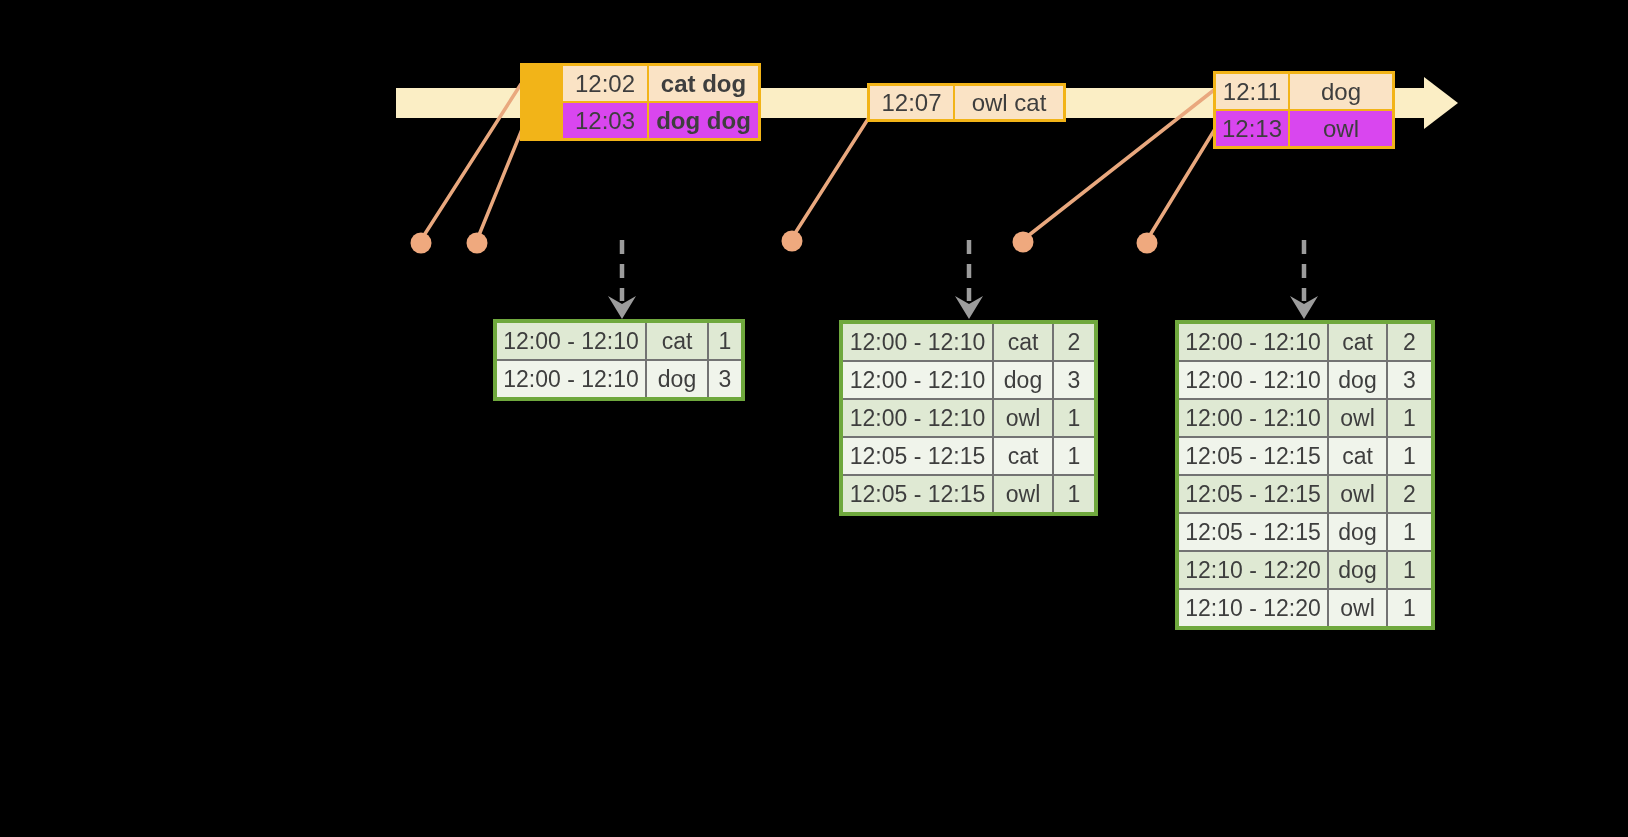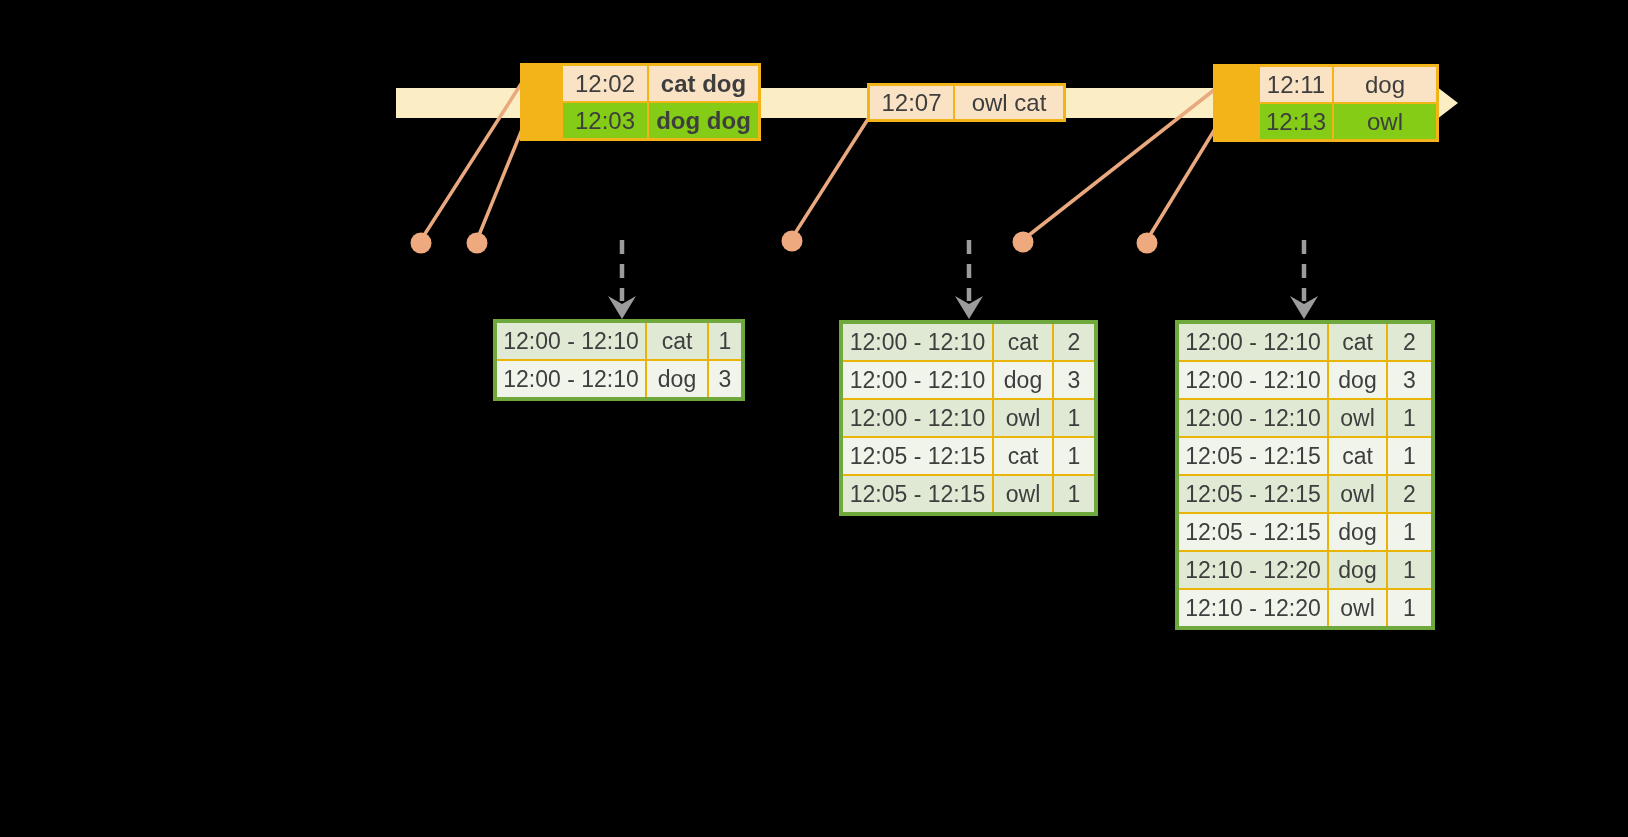--- a/index.html
+++ b/index.html
@@ -17,26 +17,26 @@
   
   #overlay{position:absolute;left:0;top:0;width:1628px;height:837px;pointer-events:none;}
   
   .ftable{position:absolute;display:flex;flex-direction:column;gap:2px;box-sizing:content-box;}
   .trow{display:flex;gap:2px;}
   .tcell{display:flex;align-items:center;justify-content:center;}
   
   .etable{background:#F2B418;border:3px solid #F2B418;}
   .etable .tcell{font-size:24px;}
   .etable .trow.dark  .tcell{background:#FAE3C5;}
-  .etable .trow.light .tcell{background:#84cc16;}
+  .etable .trow.light .tcell{background:#d946ef;}
   .ev1{left:520px;top:63px;padding-left:40px;}  .ev1 .tcell{height:35px;} .ev1 .c0{width:84px;} .ev1 .c1{width:109px;font-weight:bold;}
   .ev2{left:867px;top:83px;}  .ev2 .tcell{height:33px;} .ev2 .c0{width:83px;} .ev2 .c1{width:108px;}
-  .ev3{left:1213px;top:64px;padding-left:44px;} .ev3 .tcell{height:35px;} .ev3 .c0{width:72px;} .ev3 .c1{width:102px;}
+  .ev3{left:1213px;top:71px;} .ev3 .tcell{height:35px;} .ev3 .c0{width:72px;} .ev3 .c1{width:102px;}
   
-  .gtable{background:#eab308;border:4px solid #6FA83D;}
+  .gtable{background:#737373;border:4px solid #6FA83D;}
   .gtable .tcell{font-size:23px;height:36px;}
   .gtable .trow.dark  .tcell{background:#DFE9D3;}
   .gtable .trow.light .tcell{background:#F0F4EB;}
   .gt1{left:493px;top:319px;} .gt1 .c0{width:148px;} .gt1 .c1{width:60px;} .gt1 .c2{width:32px;}
   .gt2{left:839px;top:320px;} .gt2 .c0{width:149px;} .gt2 .c1{width:58px;} .gt2 .c2{width:40px;}
   .gt3{left:1175px;top:320px;}.gt3 .c0{width:148px;} .gt3 .c1{width:57px;} .gt3 .c2{width:43px;}
 </style>
 </head>
 <body>
 

